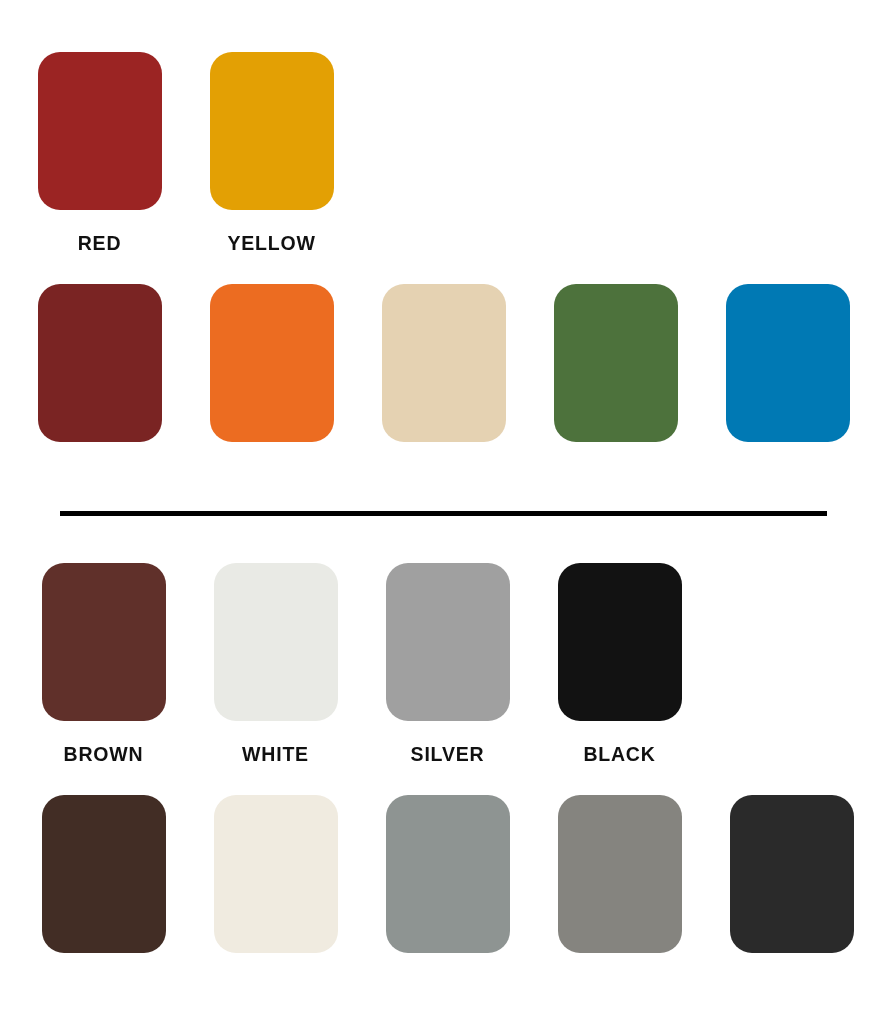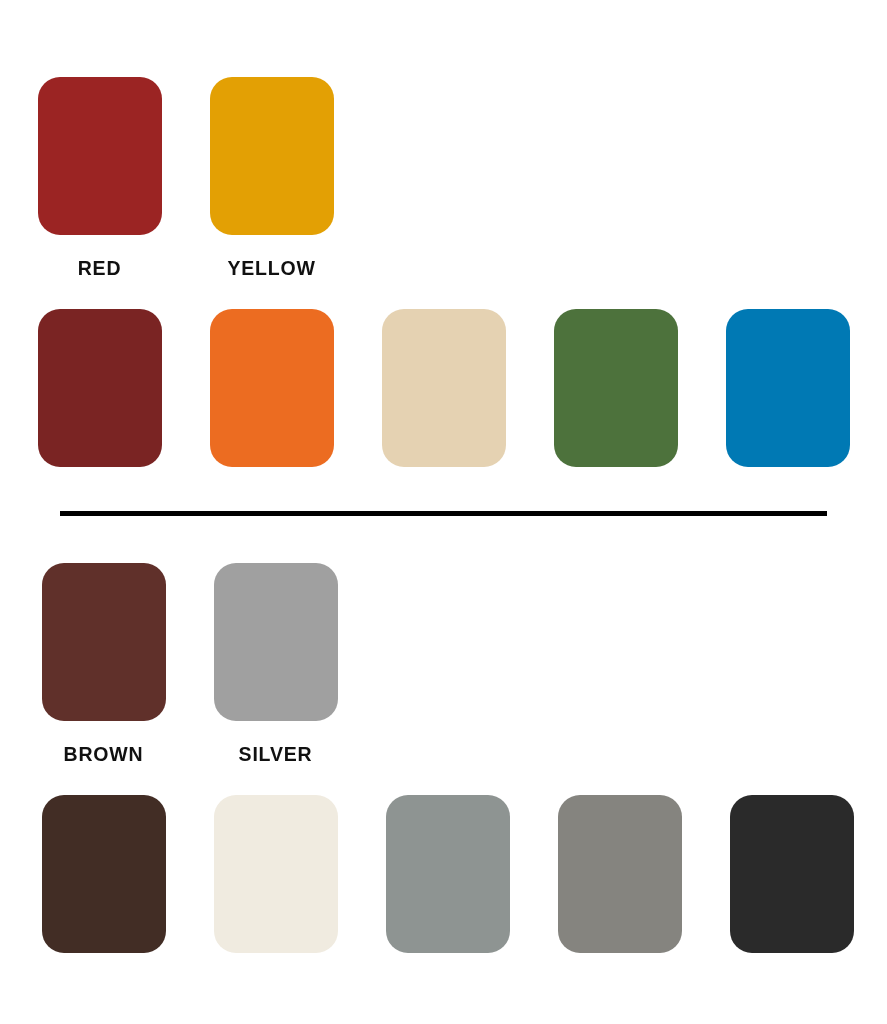--- a/index.html
+++ b/index.html
@@ -54,21 +54,21 @@
     line-height: 1;
   }
 
   
   .group {
     position: absolute;
     left: 0;
     width: 887px;
   }
 
-  #group-primary { top: 77px; }
+  #group-primary { top: 52px; }
   #group-neutral { top: 563px; padding-left: 8px; }
 
   .row-spacer { height: 30px; }
 
   
   .divider {
     position: absolute;
     left: 60px;
     top: 511px;
     width: 767px;
@@ -118,22 +118,30 @@
   <div class="divider" style="background-color: rgb(0, 0, 0);"></div>
 
   <div class="group" id="group-neutral">
 
     <div class="swatch-grid">
       <div class="swatch-cell">
         <div class="swatch" style="background-color: rgb(96, 48, 42);"></div>
         <div class="swatch-label">BROWN</div>
       </div>
       <div class="swatch-cell">
+        <div class="swatch" style="background-color: rgb(233, 234, 229);"></div>
+        <div class="swatch-label">WHITE</div>
+      </div>
+      <div class="swatch-cell">
         <div class="swatch" style="background-color: rgb(160, 160, 160);"></div>
         <div class="swatch-label">SILVER</div>
+      </div>
+      <div class="swatch-cell">
+        <div class="swatch" style="background-color: rgb(18, 18, 18);"></div>
+        <div class="swatch-label">BLACK</div>
       </div>
     </div>
 
     <div class="row-spacer"></div>
 
     <div class="swatch-grid">
       <div class="swatch-cell">
         <div class="swatch" style="background-color: rgb(66, 45, 37);"></div>
       </div>
       <div class="swatch-cell">

